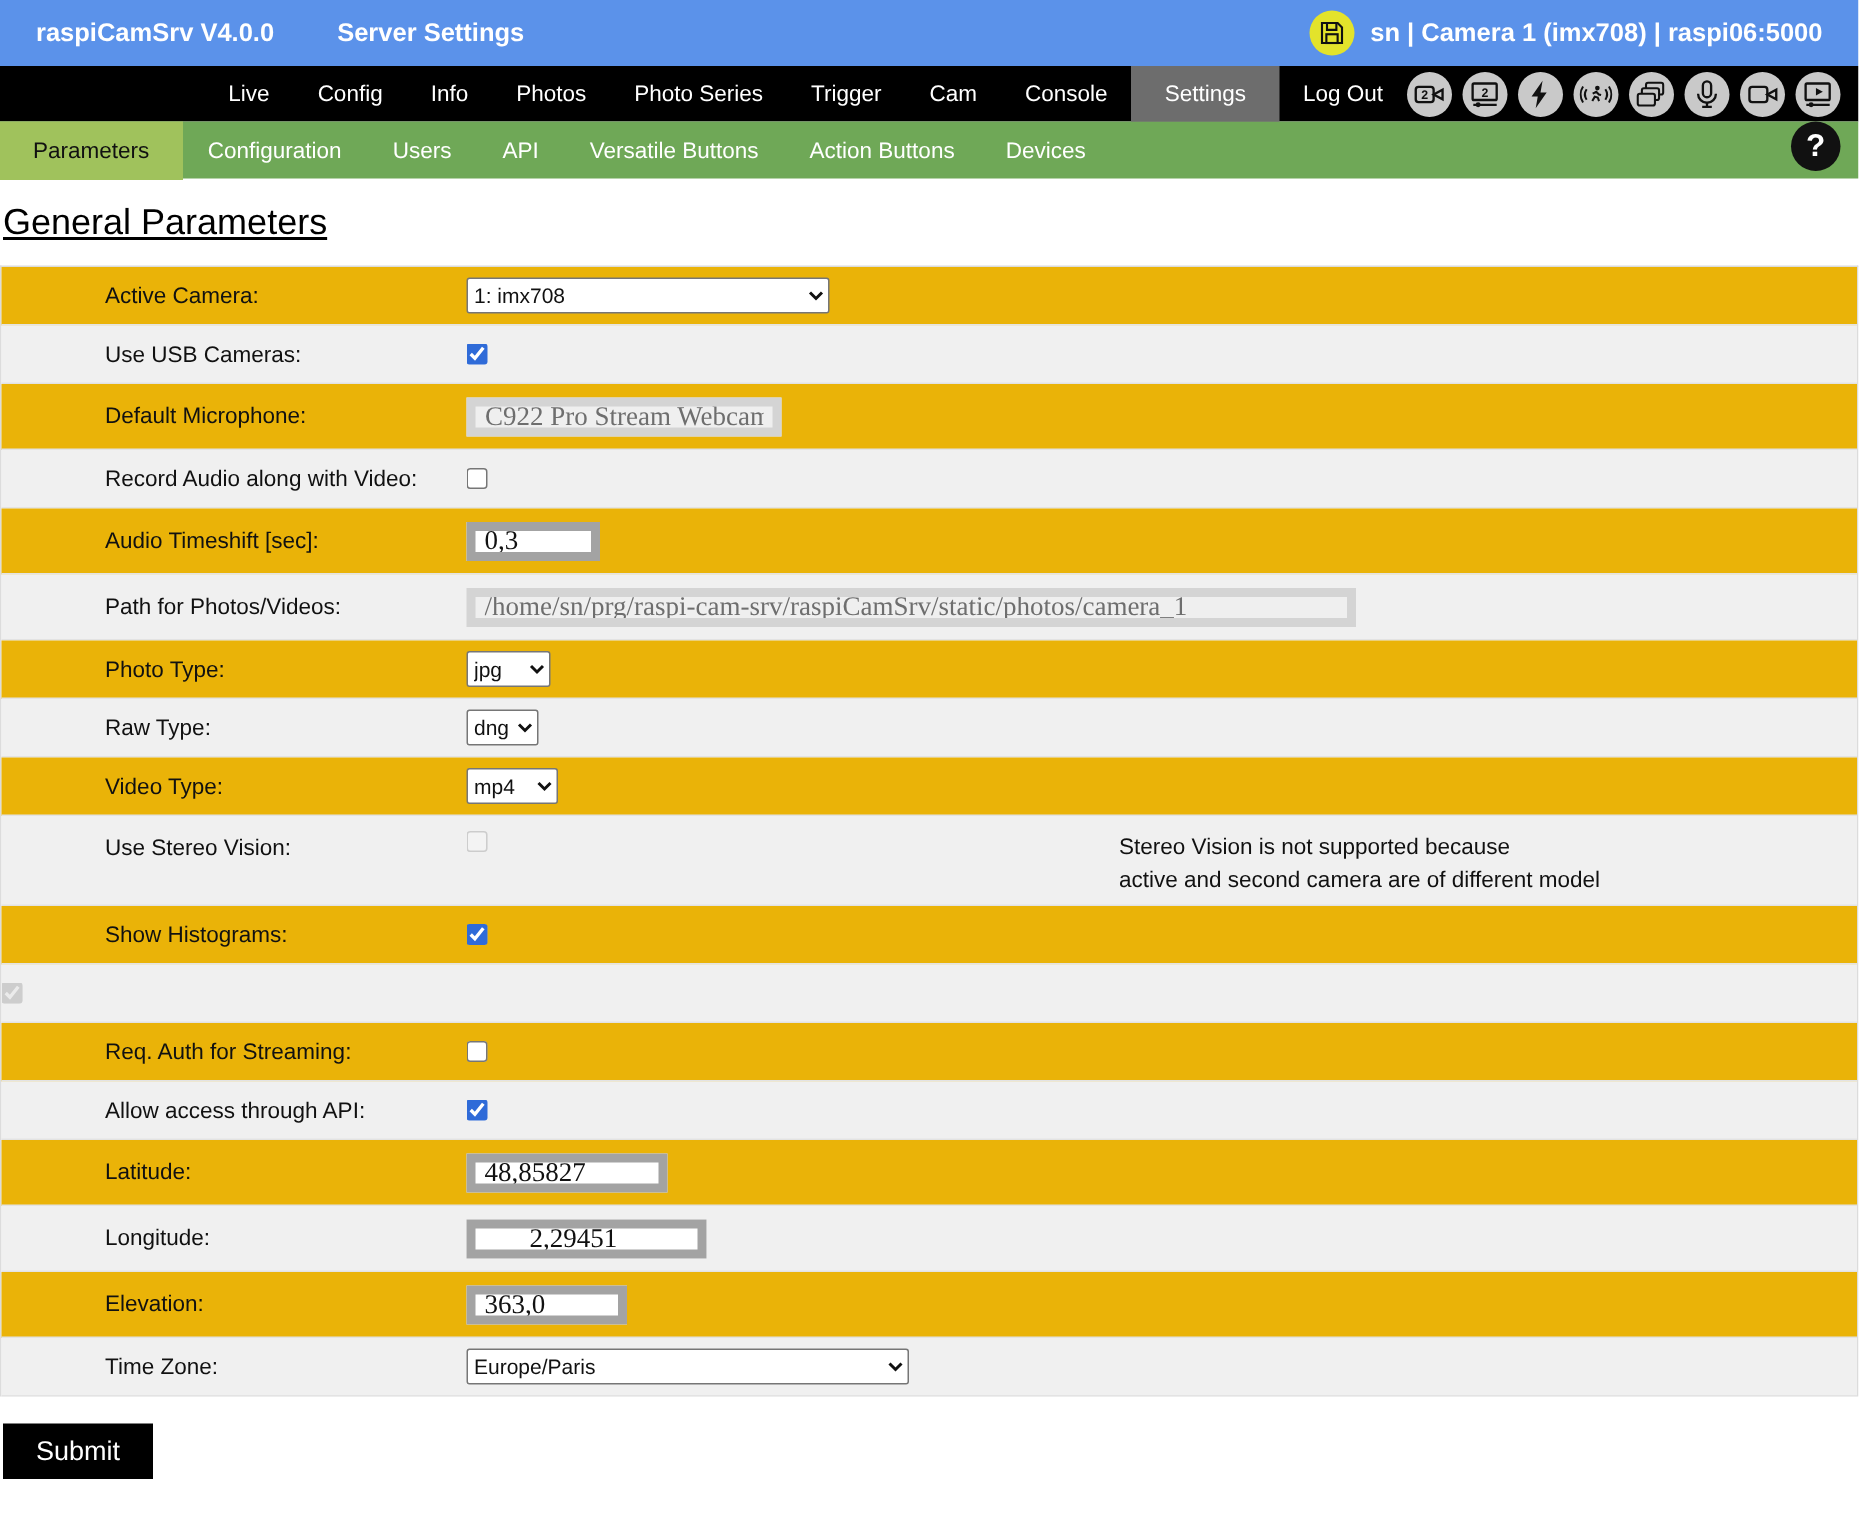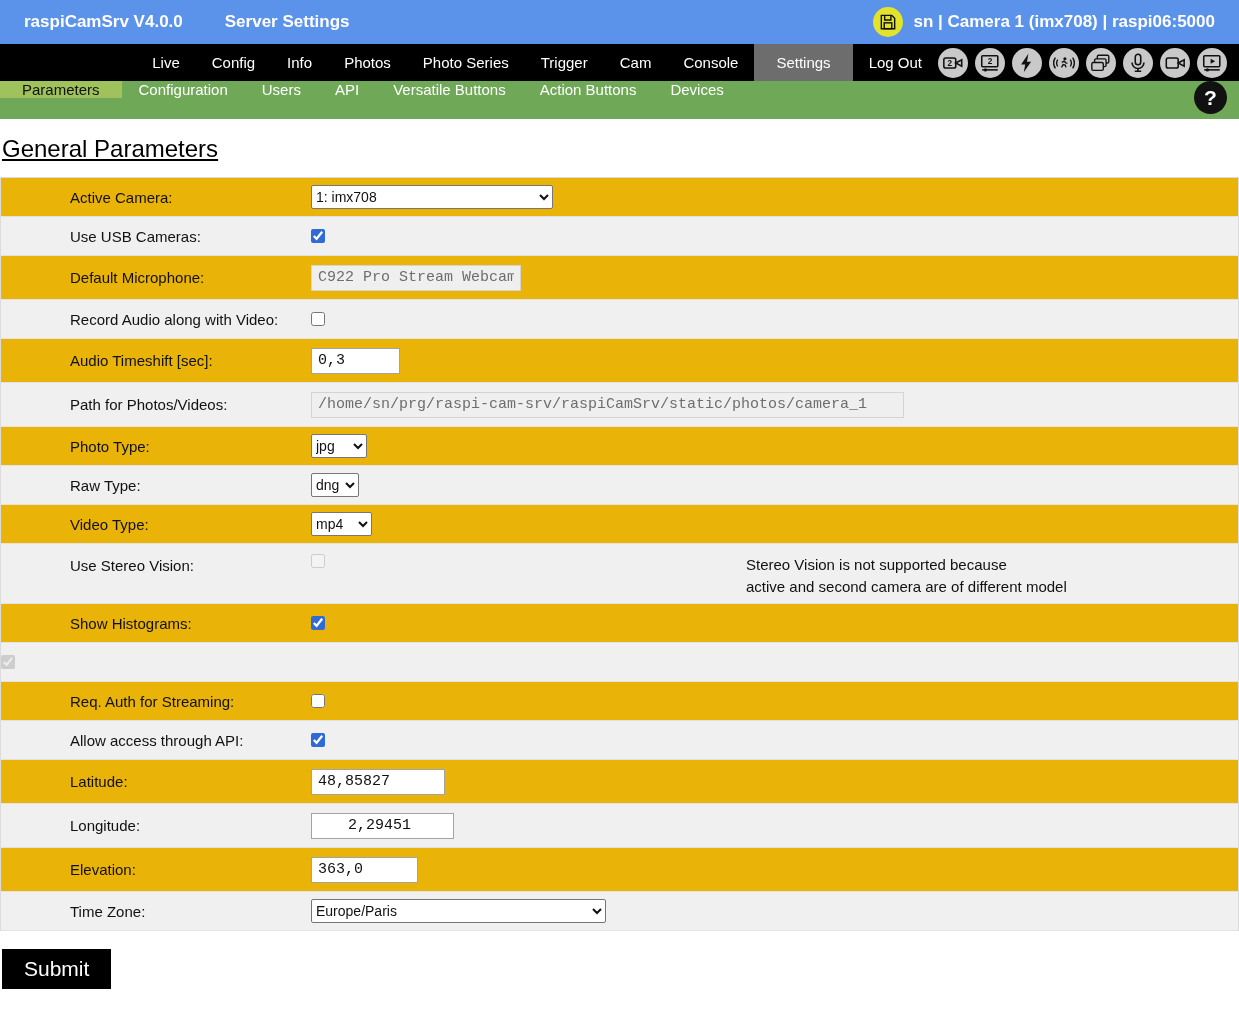--- a/index.html
+++ b/index.html
@@ -38,21 +38,21 @@
     display: flex; align-items: center; justify-content: center; cursor: pointer; flex: 0 0 auto;
   }
   .icon-circle svg { width: 22px; height: 22px; }
   
   .subnav {
     height: 38px; background: var(--subnav-bg, #6fa857);
     display: flex; align-items: flex-start; justify-content: space-between;
     color: #fff; font-size: 15px;
   }
   .subnav-items { display: flex; align-items: stretch; }
-  .subnav-item { display: flex; align-items: center; padding: 0 17px; cursor: pointer; white-space: nowrap; }
+  .subnav-item { display: flex; align-items: center; padding: 11px 17px; cursor: pointer; white-space: nowrap; }
   .subnav-item.active { background: var(--subnav-active-bg, #a0c25c); color: #111; padding: 0 22px; }
   .help-wrap { display: flex; align-items: center; padding-right: 12px; }
   .help-circle {
     width: 33px; height: 33px; border-radius: 50%; background: #111; color: #fff;
     font-weight: bold; font-size: 21px; display: flex; align-items: center;
     justify-content: center; cursor: pointer;
   }
   
   h1 { font-size: 24px; font-weight: 500; margin: 16px 0 14px 2px; color: #000000; text-decoration: underline; }
   .form-table { border: 1px solid #dcdcdc; border-bottom: none; }
@@ -61,47 +61,47 @@
     border-bottom: 1px solid #e3e3e3; background: #eab308;
   }
   .form-row.alt { background: var(--row-alt-bg, #f0f0f0); }
   .form-row.row-text { min-height: 44px; }
   .form-row.row-note-tall { min-height: 60px; align-items: flex-start; padding-top: 10px; }
   .row-label { flex: 0 0 310px; padding-left: 69px; font-size: 15px; }
   .row-note-tall .row-label { padding-top: 3px; }
   .row-control { flex: 0 0 435px; display: flex; align-items: center; }
   .row-note { font-size: 15px; line-height: 22px; color: #111; }
   input[type="text"] {
-    height: 26px; border: 1px solid #a3a3a3; padding: 1px 6px; font-size: 15px;
-    font-family: Liberation Mono, monospace; background: #fff; border-radius: 0; color: #111;
+    height: 26px; border: 6px solid #a3a3a3; padding: 1px 6px; font-size: 18px;
+    font-family: Liberation Serif, serif; background: #fff; border-radius: 0; color: #111;
   }
   input[type="text"]:disabled { background: #efefef; color: #6e6e6e; border-color: #d4d4d4; }
   select {
     height: 24px; font-size: 14px; font-family: inherit; background: #fff;
     border: 1px solid #767676; border-radius: 2px; color: #111;
   }
   input[type="checkbox"] {
     width: 14px; height: 14px; margin: 0;
     accent-color: var(--checkbox-accent, #2f6bd8);
   }
   
   [data-row="active-camera"] select { width: 242px; }
   [data-row="photo-type"] select { width: 56px; }
   [data-row="raw-type"] select { width: 48px; }
   [data-row="video-type"] select { width: 61px; }
   [data-row="time-zone"] select { width: 295px; }
   [data-row="default-microphone"] input { width: 210px; }
   [data-row="audio-timeshift"] input { width: 89px; }
   [data-row="path-photos"] input { width: 593px; }
   [data-row="latitude"] input { width: 134px; }
-  [data-row="longitude"] input { width: 143px; padding-left: 36px; }
+  [data-row="longitude"] input { width: 160px; padding-left: 36px; }
   [data-row="elevation"] input { width: 107px; }
   .submit {
     background: var(--submit-bg, #000); color: #fff; border: none;
-    font-size: 21px; font-family: inherit; padding: 8px 22px;
+    font-size: 18px; font-family: inherit; padding: 8px 22px;
     margin: 18px 0 18px 2px; cursor: pointer;
   }
 </style>
 </head>
 <body>
 
 
 
 <div class="header">
   <div class="header-left">

